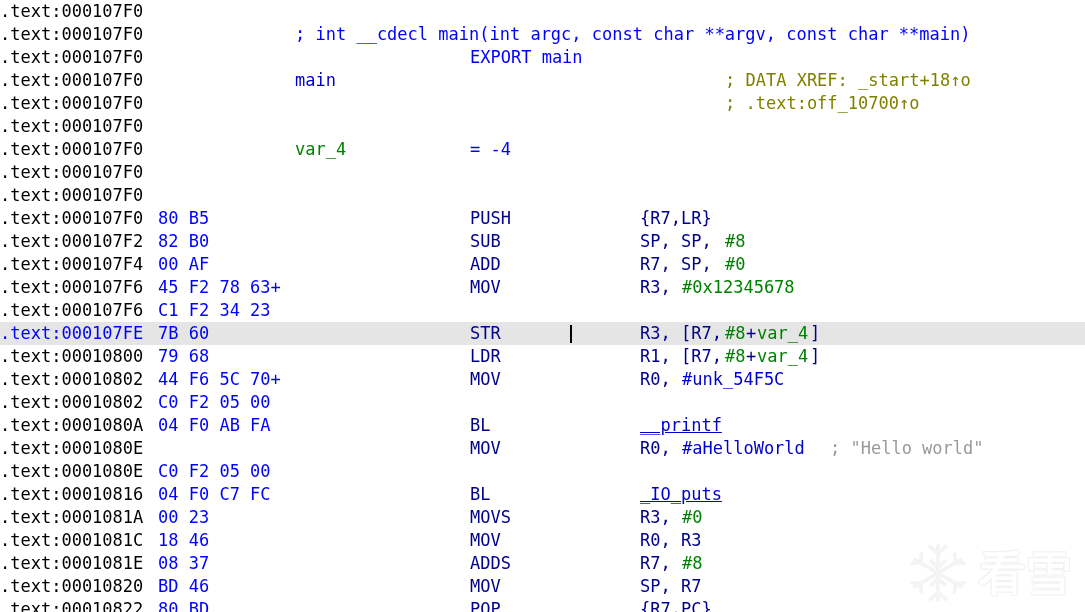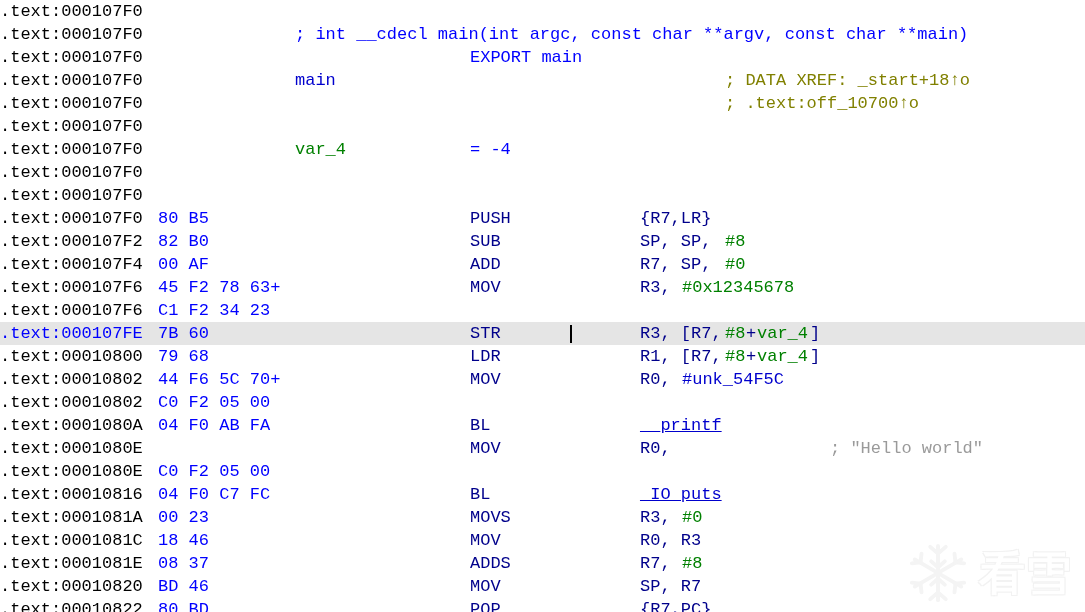--- a/index.html
+++ b/index.html
@@ -15,21 +15,20 @@
     font-family: "DejaVu Sans Mono", "Liberation Mono", monospace;
     font-size: 17px;
     -webkit-font-smoothing: antialiased;
   }
 
   #disasm {
     position: relative;
     width: 1085px;
     height: 612px;
     background: #ffffff;
-    font-family: Liberation Mono, monospace;
   }
 
   .line {
     position: relative;
     height: 23px;
     line-height: 23px;
     white-space: pre;
     font-size: 17px;
     letter-spacing: 0px;
   }
@@ -116,21 +115,21 @@
     <div class="line"><span class="cell col-addr c-addr">.text:000107F0</span><span class="cell col-bytes c-bytes">80 B5</span><span class="cell col-mnem c-mnem">PUSH</span><span class="cell c-reg" style="left: 640px;">{R7,LR}</span></div>
     <div class="line"><span class="cell col-addr c-addr">.text:000107F2</span><span class="cell col-bytes c-bytes">82 B0</span><span class="cell col-mnem c-mnem">SUB</span><span class="cell c-reg" style="left: 640px;">SP, SP, </span><span class="cell c-num" style="left: 725px;">#8</span></div>
     <div class="line"><span class="cell col-addr c-addr">.text:000107F4</span><span class="cell col-bytes c-bytes">00 AF</span><span class="cell col-mnem c-mnem">ADD</span><span class="cell c-reg" style="left: 640px;">R7, SP, </span><span class="cell c-num" style="left: 725px;">#0</span></div>
     <div class="line"><span class="cell col-addr c-addr">.text:000107F6</span><span class="cell col-bytes c-bytes">45 F2 78 63+</span><span class="cell col-mnem c-mnem">MOV</span><span class="cell c-reg" style="left: 640px;">R3, </span><span class="cell c-num" style="left: 682px;">#0x12345678</span></div>
     <div class="line"><span class="cell col-addr c-addr">.text:000107F6</span><span class="cell col-bytes c-bytes">C1 F2 34 23</span></div>
     <div class="line highlight"><span class="cell col-addr c-addr-hl">.text:000107FE</span><span class="cell col-bytes c-addr-hl">7B 60</span><span class="cell col-mnem c-mnem">STR</span><span class="cell c-reg" style="left: 640px;">R3, [R7,</span><span class="cell c-num" style="left: 725px;">#8</span><span class="cell c-reg" style="left: 746px;">+</span><span class="cell c-var" style="left: 757px;">var_4</span><span class="cell c-reg" style="left: 810px;">]</span><span class="caret"></span></div>
     <div class="line"><span class="cell col-addr c-addr">.text:00010800</span><span class="cell col-bytes c-bytes">79 68</span><span class="cell col-mnem c-mnem">LDR</span><span class="cell c-reg" style="left: 640px;">R1, [R7,</span><span class="cell c-num" style="left: 725px;">#8</span><span class="cell c-reg" style="left: 746px;">+</span><span class="cell c-var" style="left: 757px;">var_4</span><span class="cell c-reg" style="left: 810px;">]</span></div>
     <div class="line"><span class="cell col-addr c-addr">.text:00010802</span><span class="cell col-bytes c-bytes">44 F6 5C 70+</span><span class="cell col-mnem c-mnem">MOV</span><span class="cell c-reg" style="left: 640px;">R0, </span><span class="cell c-name" style="left: 682px;">#unk_54F5C</span></div>
     <div class="line"><span class="cell col-addr c-addr">.text:00010802</span><span class="cell col-bytes c-bytes">C0 F2 05 00</span></div>
     <div class="line"><span class="cell col-addr c-addr">.text:0001080A</span><span class="cell col-bytes c-bytes">04 F0 AB FA</span><span class="cell col-mnem c-mnem">BL</span><span class="cell c-func" style="left: 640px;">__printf</span></div>
-    <div class="line"><span class="cell col-addr c-addr">.text:0001080E</span><span class="cell col-mnem c-mnem">MOV</span><span class="cell c-reg" style="left: 640px;">R0, </span><span class="cell c-rcmt" style="left: 830px;">; "Hello world"</span></div>
+    <div class="line"><span class="cell col-addr c-addr">.text:0001080E</span><span class="cell col-mnem c-mnem">MOV</span><span class="cell c-reg" style="left: 640px;">R0, </span><span class="cell c-name" style="left: 682px;">#aHelloWorld</span><span class="cell c-rcmt" style="left: 830px;">; "Hello world"</span></div>
     <div class="line"><span class="cell col-addr c-addr">.text:0001080E</span><span class="cell col-bytes c-bytes">C0 F2 05 00</span></div>
     <div class="line"><span class="cell col-addr c-addr">.text:00010816</span><span class="cell col-bytes c-bytes">04 F0 C7 FC</span><span class="cell col-mnem c-mnem">BL</span><span class="cell c-func" style="left: 640px;">_IO_puts</span></div>
     <div class="line"><span class="cell col-addr c-addr">.text:0001081A</span><span class="cell col-bytes c-bytes">00 23</span><span class="cell col-mnem c-mnem">MOVS</span><span class="cell c-reg" style="left: 640px;">R3, </span><span class="cell c-num" style="left: 682px;">#0</span></div>
     <div class="line"><span class="cell col-addr c-addr">.text:0001081C</span><span class="cell col-bytes c-bytes">18 46</span><span class="cell col-mnem c-mnem">MOV</span><span class="cell c-reg" style="left: 640px;">R0, R3</span></div>
     <div class="line"><span class="cell col-addr c-addr">.text:0001081E</span><span class="cell col-bytes c-bytes">08 37</span><span class="cell col-mnem c-mnem">ADDS</span><span class="cell c-reg" style="left: 640px;">R7, </span><span class="cell c-num" style="left: 682px;">#8</span></div>
     <div class="line"><span class="cell col-addr c-addr">.text:00010820</span><span class="cell col-bytes c-bytes">BD 46</span><span class="cell col-mnem c-mnem">MOV</span><span class="cell c-reg" style="left: 640px;">SP, R7</span></div>
     <div class="line"><span class="cell col-addr c-addr">.text:00010822</span><span class="cell col-bytes c-bytes">80 BD</span><span class="cell col-mnem c-mnem">POP</span><span class="cell c-reg" style="left: 640px;">{R7,PC}</span></div>
   </div>
 
 <div class="watermark">

